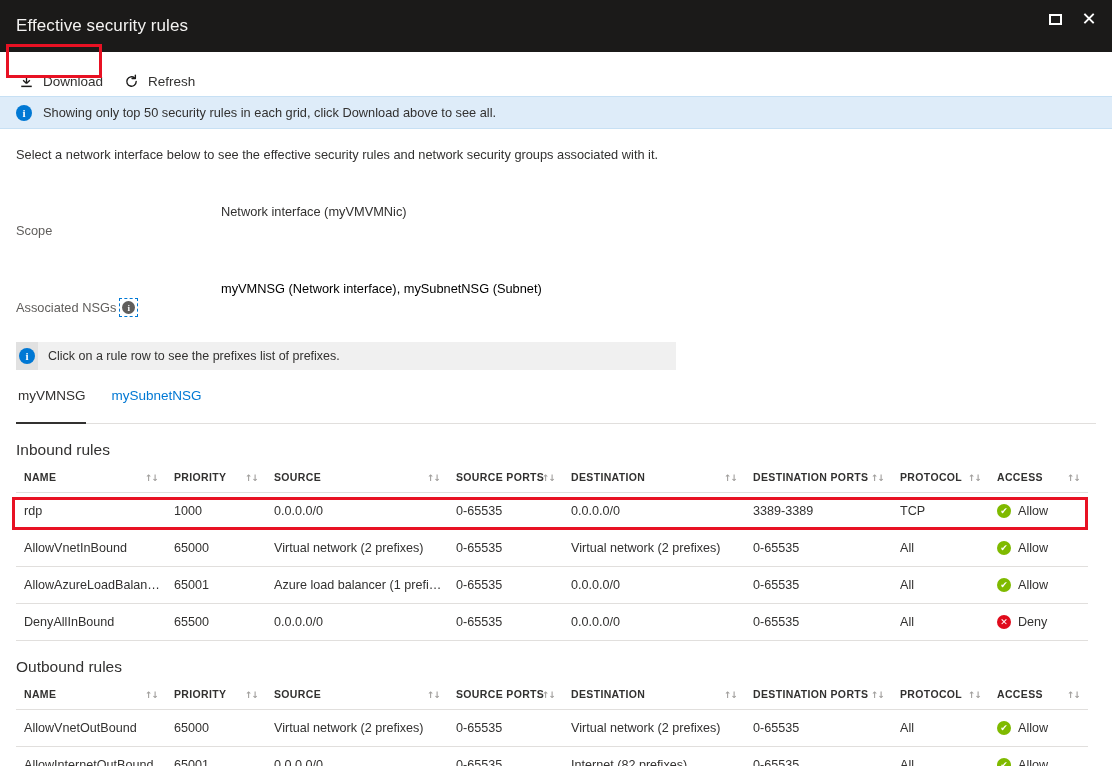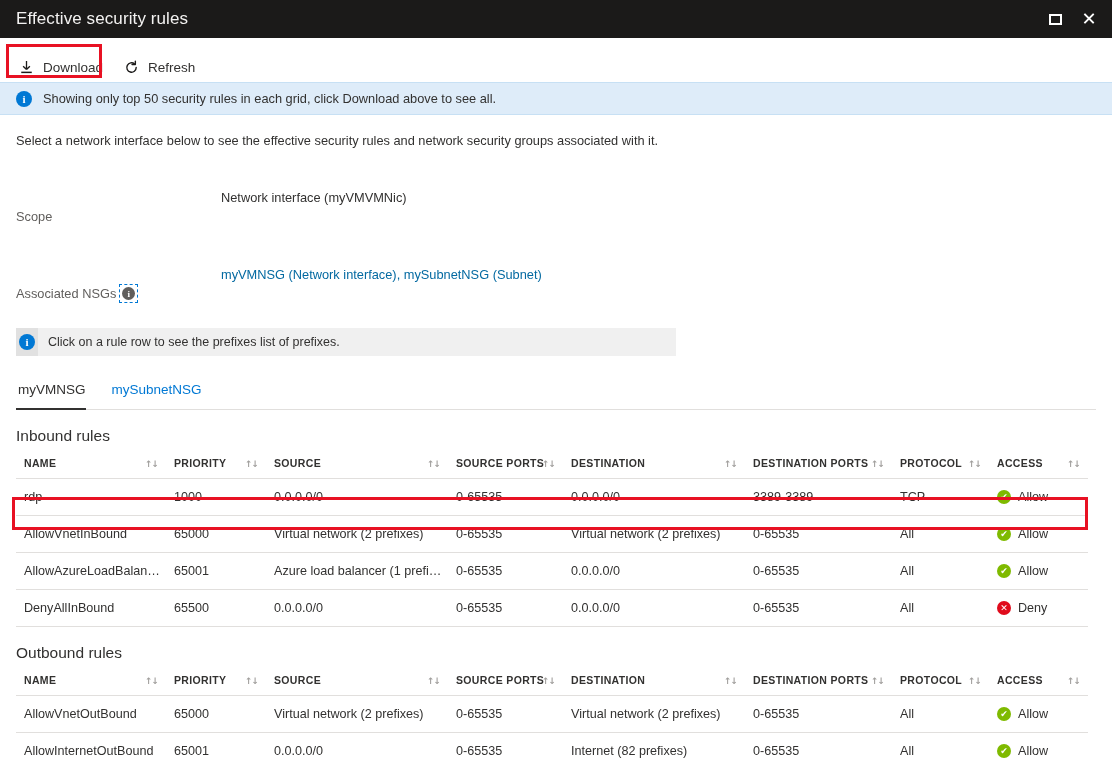--- a/index.html
+++ b/index.html
@@ -10,21 +10,21 @@
   body {
     width: 1112px; height: 766px;
     font-family: "Liberation Sans", sans-serif;
     color: #333333;
     overflow: hidden;
     position: relative;
   }
 
   
   .titlebar {
-    height: 38px;
+    height: 52px;
     background: #1b1a19;
     display: flex;
     align-items: center;
     padding: 0 0 0 16px;
     position: relative;
   }
   .titlebar-title {
     color: #f3f2f1;
     font-size: 17px;
     font-weight: 400;
@@ -135,21 +135,21 @@
   .kv-key {
     width: 205px;
     color: #605e5c;
     display: flex;
     align-items: center;
     gap: 2px;
     flex: none;
     margin-top: 39px;
   }
   .kv-val { color: #323130; }
-  .kv-val.link { color: #0369a1; cursor: pointer; }
+  .kv-val.link { color: #000000; cursor: pointer; }
 
   .info-badge {
     width: 13px; height: 13px; border-radius: 50%;
     background: #605e5c;
     color: #ffffff;
     font-size: 9px;
     font-weight: bold;
     display: inline-flex; align-items: center; justify-content: center;
     font-family: "Liberation Serif", serif;
   }
@@ -185,21 +185,21 @@
   .tabs {
     margin-top: 22px;
     display: flex;
     align-items: flex-end;
     border-bottom: 1px solid #e1dfdd;
     height: 32px;
     position: relative;
   }
   .tab {
     font-size: 13.5px;
-    padding: 0 14px 12px 2px;
+    padding: 0 14px 20px 2px;
     cursor: pointer;
     color: #0078d4;
     position: relative;
   }
   .tab + .tab { padding-left: 12px; }
   .tab.active {
     color: #323130;
   }
   .tab.active::after {
     content: "";

